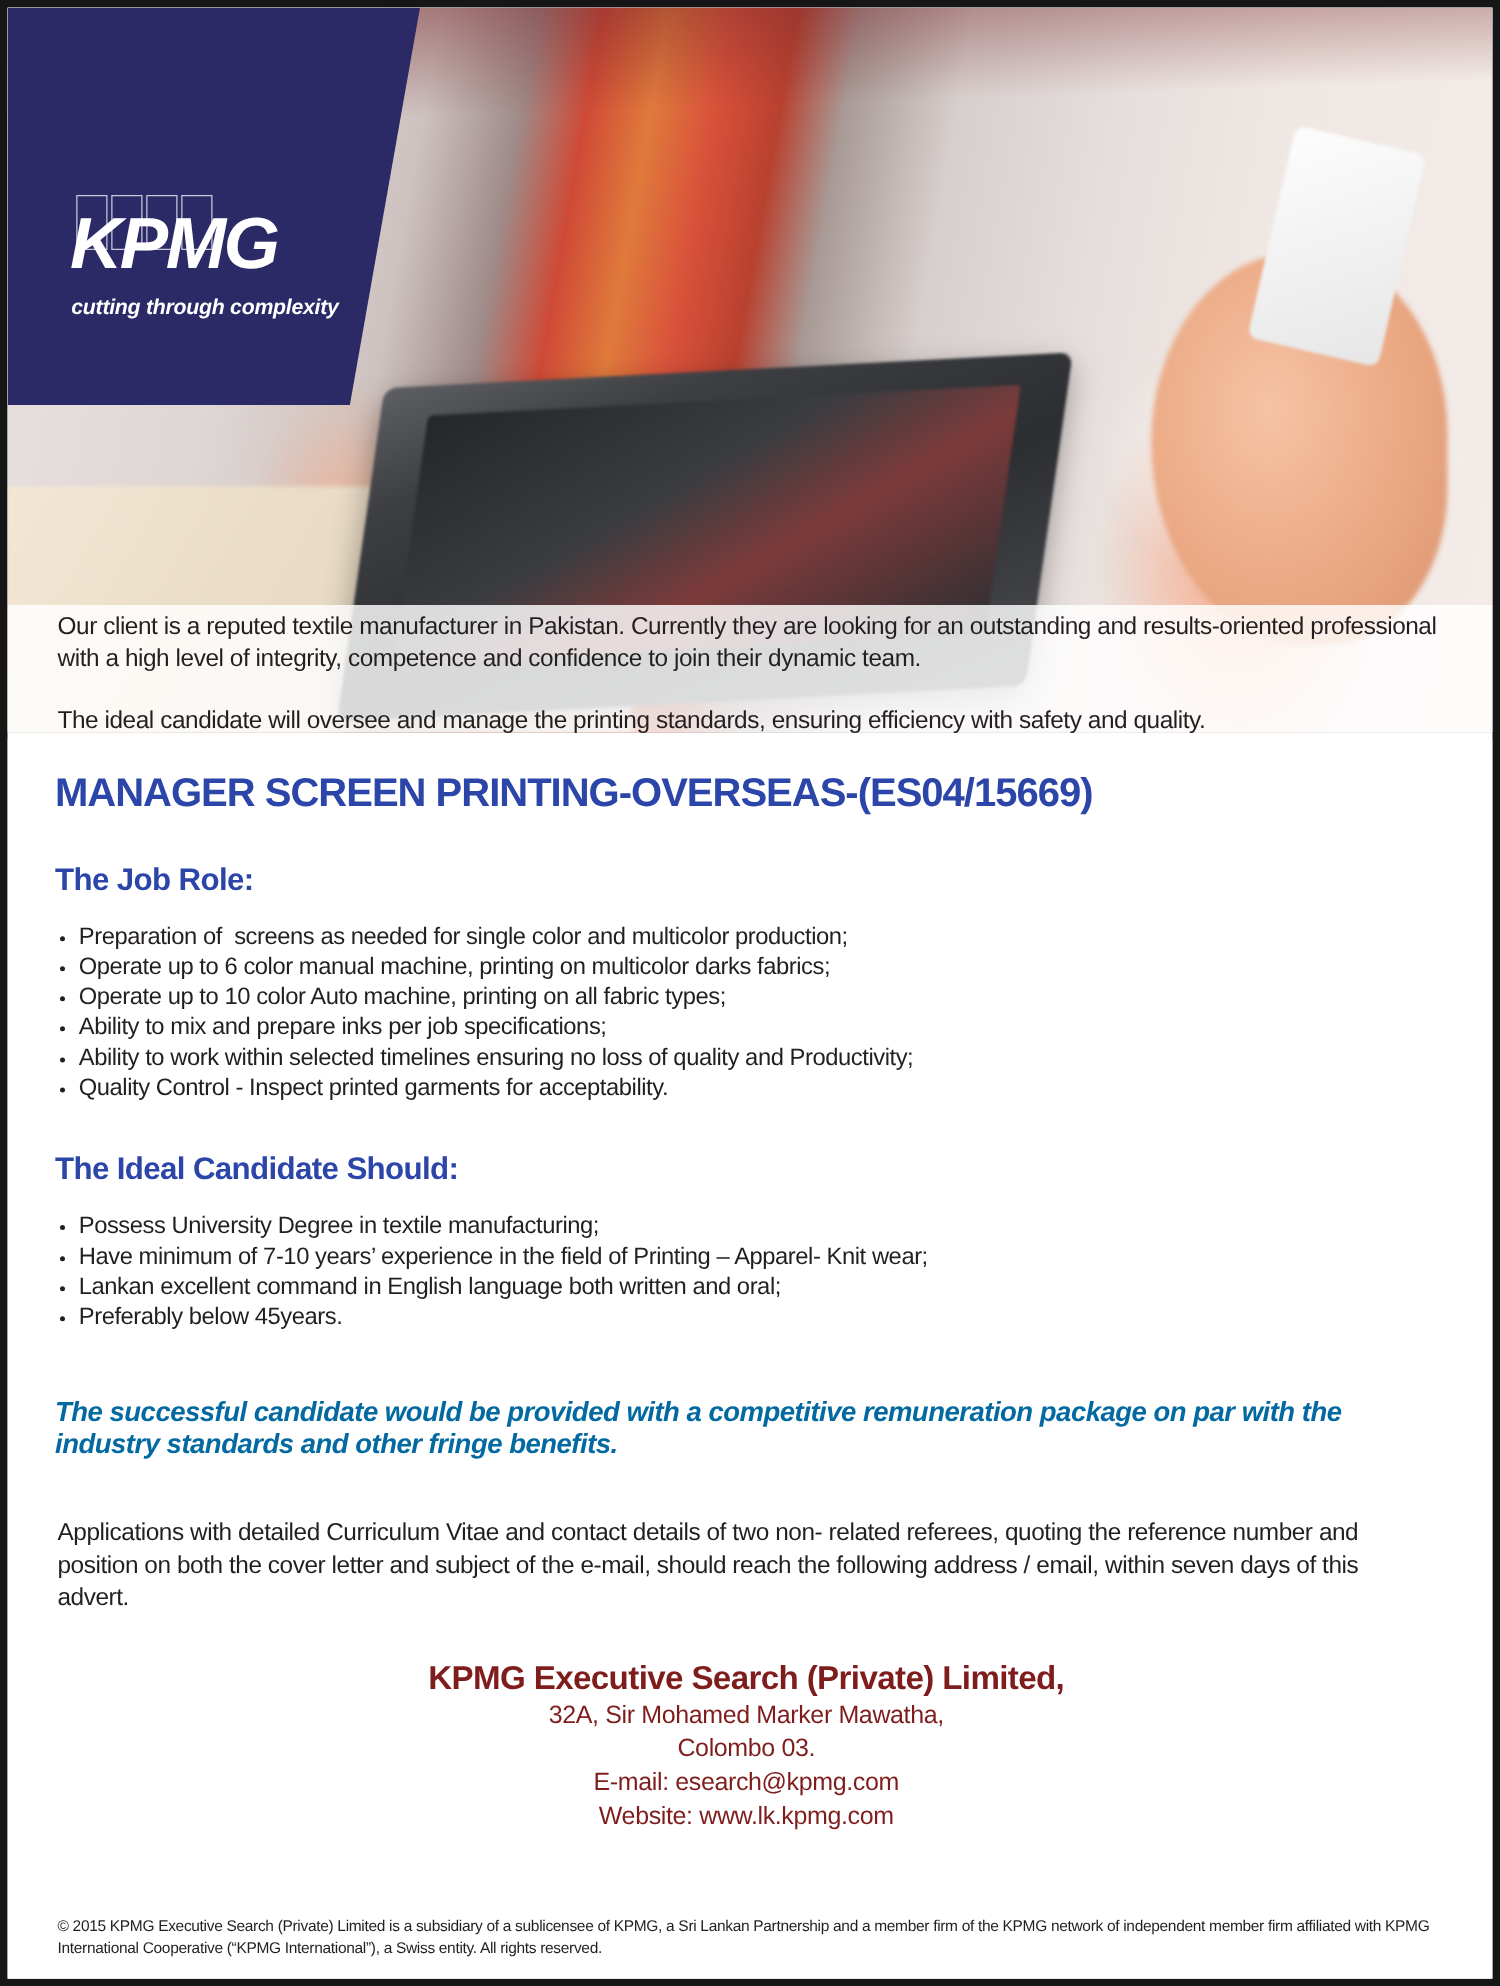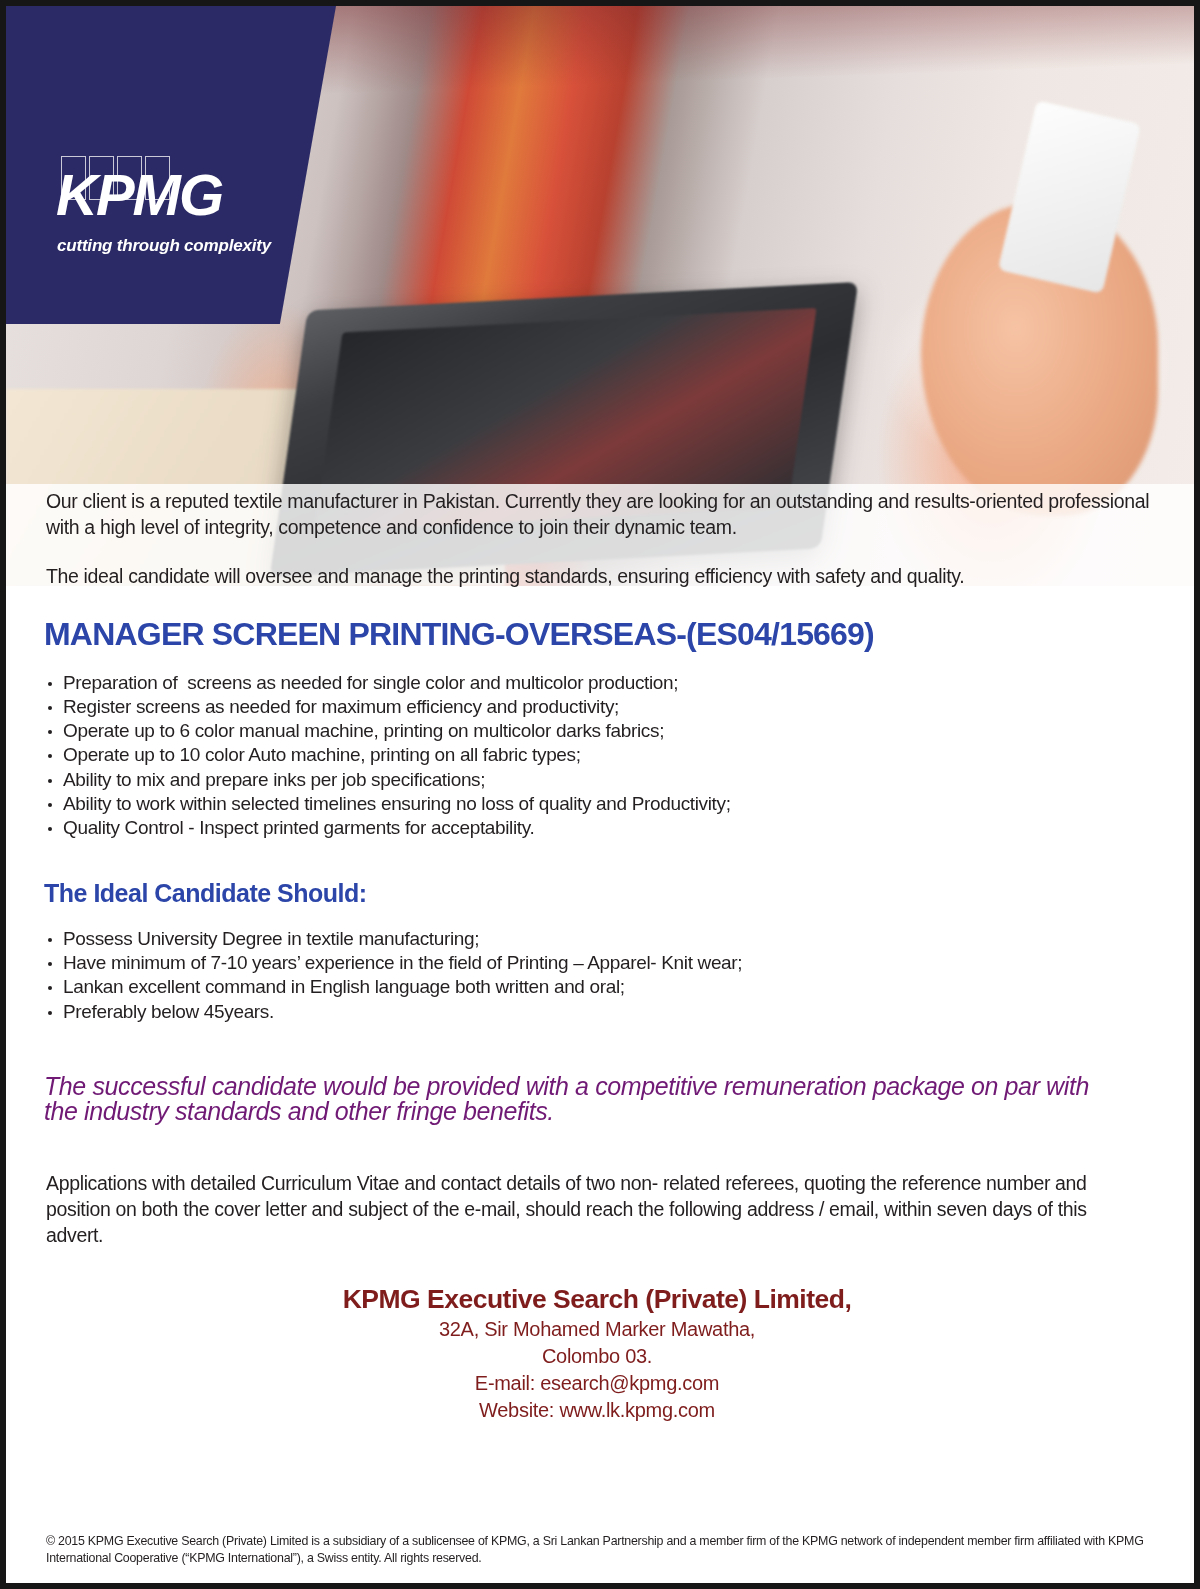--- a/index.html
+++ b/index.html
@@ -226,25 +226,25 @@
     position: absolute;
     left: 4px;
     top: 11px;
     width: 4px;
     height: 4px;
     border-radius: 50%;
     background: #231f20;
   }
   .remuneration {
     margin: 50px 0 0 0;
-    font-size: 25px;
+    font-size: 22px;
     line-height: 25px;
-    font-weight: normal;
+    font-weight: bold;
     font-style: italic;
-    color: #701a75;
+    color: #0369a1;
     letter-spacing: -0.4px;
     max-width: 1072px;
   }
   .application {
     margin: 46px 0 0 2px;
     font-size: 19.5px;
     line-height: 26px;
     color: #231f20;
     letter-spacing: -0.35px;
     max-width: 1050px;
@@ -312,23 +312,23 @@
 
   <div class="intro-text">
     <p>Our client is a reputed textile manufacturer in Pakistan. Currently they are looking for an outstanding and results-oriented professional with a high level of integrity, competence and confidence to join their dynamic team.</p>
     <p>The ideal candidate will oversee and manage the printing standards, ensuring efficiency with safety and quality.</p>
   </div>
 
   <div class="body-wrap">
 
     <h1 class="job-title">MANAGER SCREEN PRINTING-OVERSEAS-(ES04/15669)</h1>
 
+    <h2 class="section-heading">The Job Role:</h2>
     <ul class="bullets">
       <li>Preparation of  screens as needed for single color and multicolor production;</li>
-      <li>Register screens as needed for maximum efficiency and productivity;</li>
       <li>Operate up to 6 color manual machine, printing on multicolor darks fabrics;</li>
       <li>Operate up to 10 color Auto machine, printing on all fabric types;</li>
       <li>Ability to mix and prepare inks per job specifications;</li>
       <li>Ability to work within selected timelines ensuring no loss of quality and Productivity;</li>
       <li>Quality Control - Inspect printed garments for acceptability.</li>
     </ul>
 
     <h2 class="section-heading">The Ideal Candidate Should:</h2>
     <ul class="bullets">
       <li>Possess University Degree in textile manufacturing;</li>

